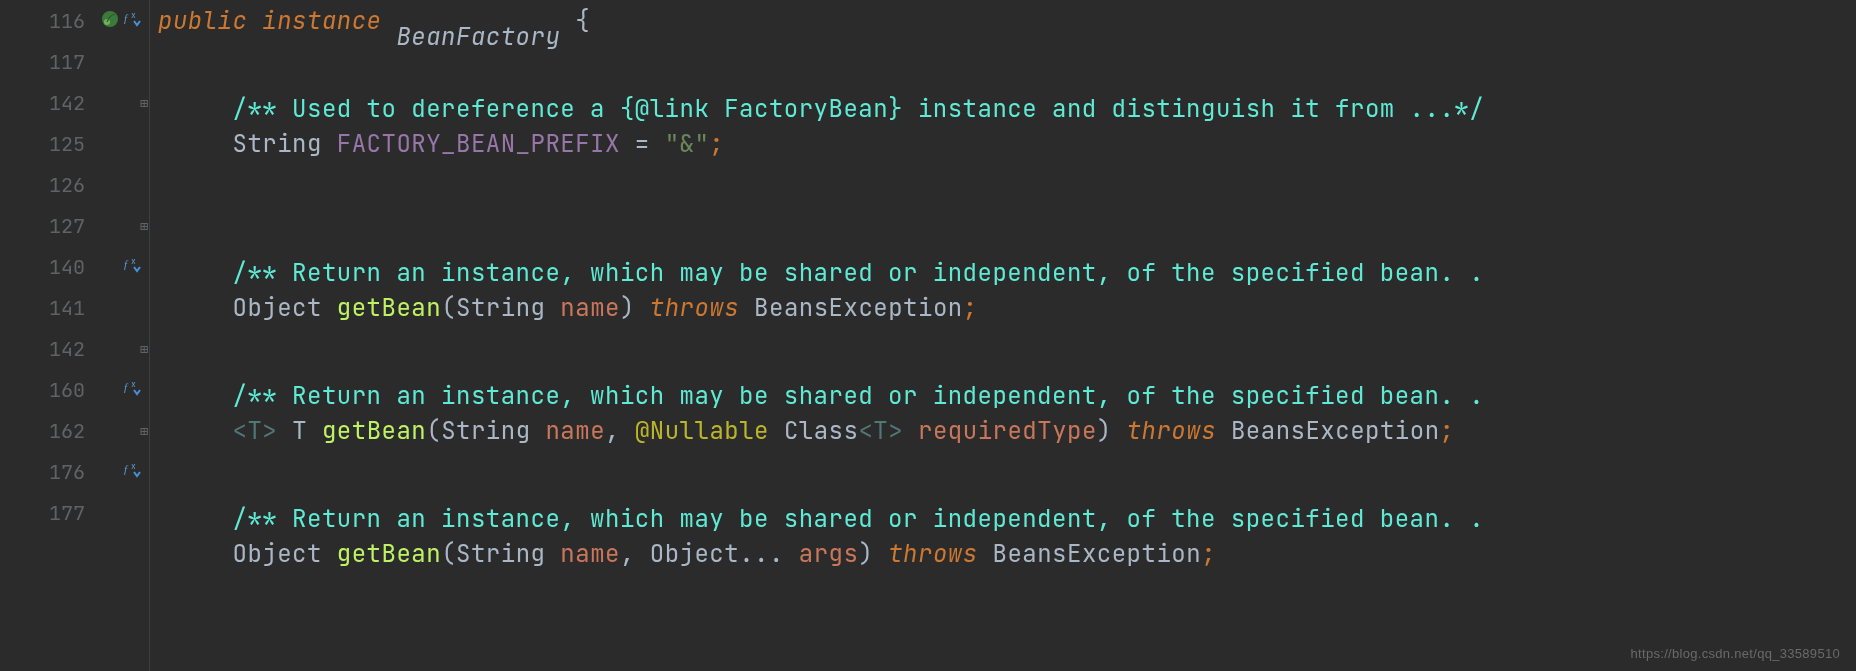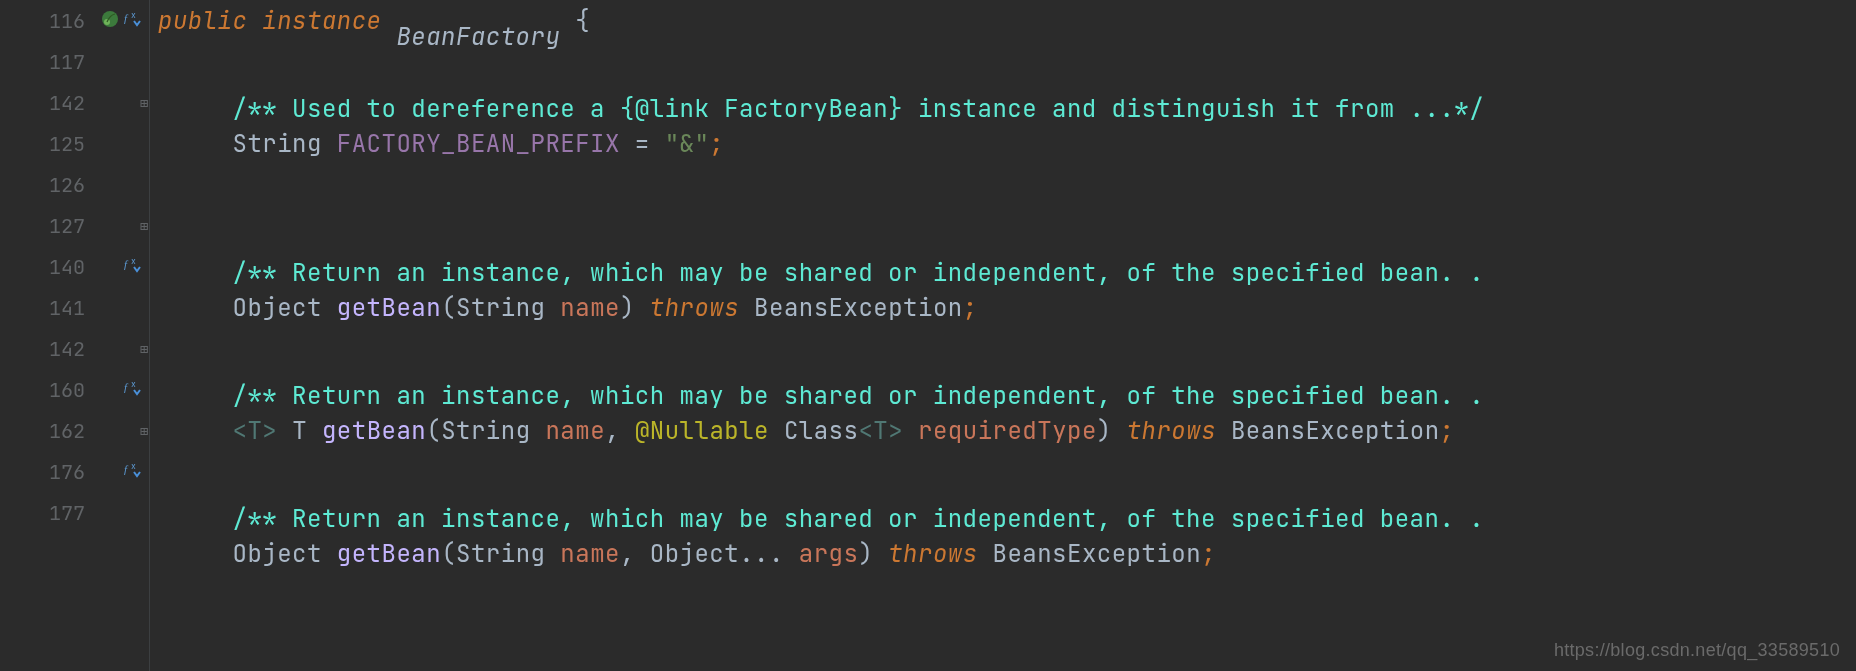--- a/index.html
+++ b/index.html
@@ -66,38 +66,38 @@
     display: flex;
     align-items: center;
     white-space: pre;
     font-size: 24px;
     letter-spacing: 0.5px;
   }
   .tk-keyword   { color: #cc7832; font-style: italic; }
   .tk-plain     { color: #a9b7c6; }
   .tk-comment   { color: #5eead4; margin-top: 11px; }
   .tk-field     { color: #9876aa; }
-  .tk-method    { color: #c4b5fd; }
+  .tk-method    { color: #bef264; }
   .tk-param     { color: #c9765a; }
   .tk-annotation{ color: #bbb529; }
   .tk-generic   { color: #507874; }
   .tk-throws    { color: #cc7832; font-style: italic; }
   .tk-semicolon { color: #cc7832; }
   .tk-paren     { color: #a9b7c6; }
   .tk-string-v  { color: #6a8759; }
   .tk-interface-name { color: #a9b7c6; font-style: italic; margin-top: 31px; }
 
   .icon-bean svg circle:first-child { fill: #3c7a3c; }
   .icon-impl { color: #5c9ad4; }
   .watermark {
     position: absolute;
     right: 16px;
     bottom: 10px;
     color: #6a6a6a;
-    font-size: 18px;
+    font-size: 13px;
     font-family: Arial, sans-serif;
     letter-spacing: 0.3px;
   }
 </style>
 </head>
 <body>
 
 <div class="editor">
 
   <div class="gutter">

